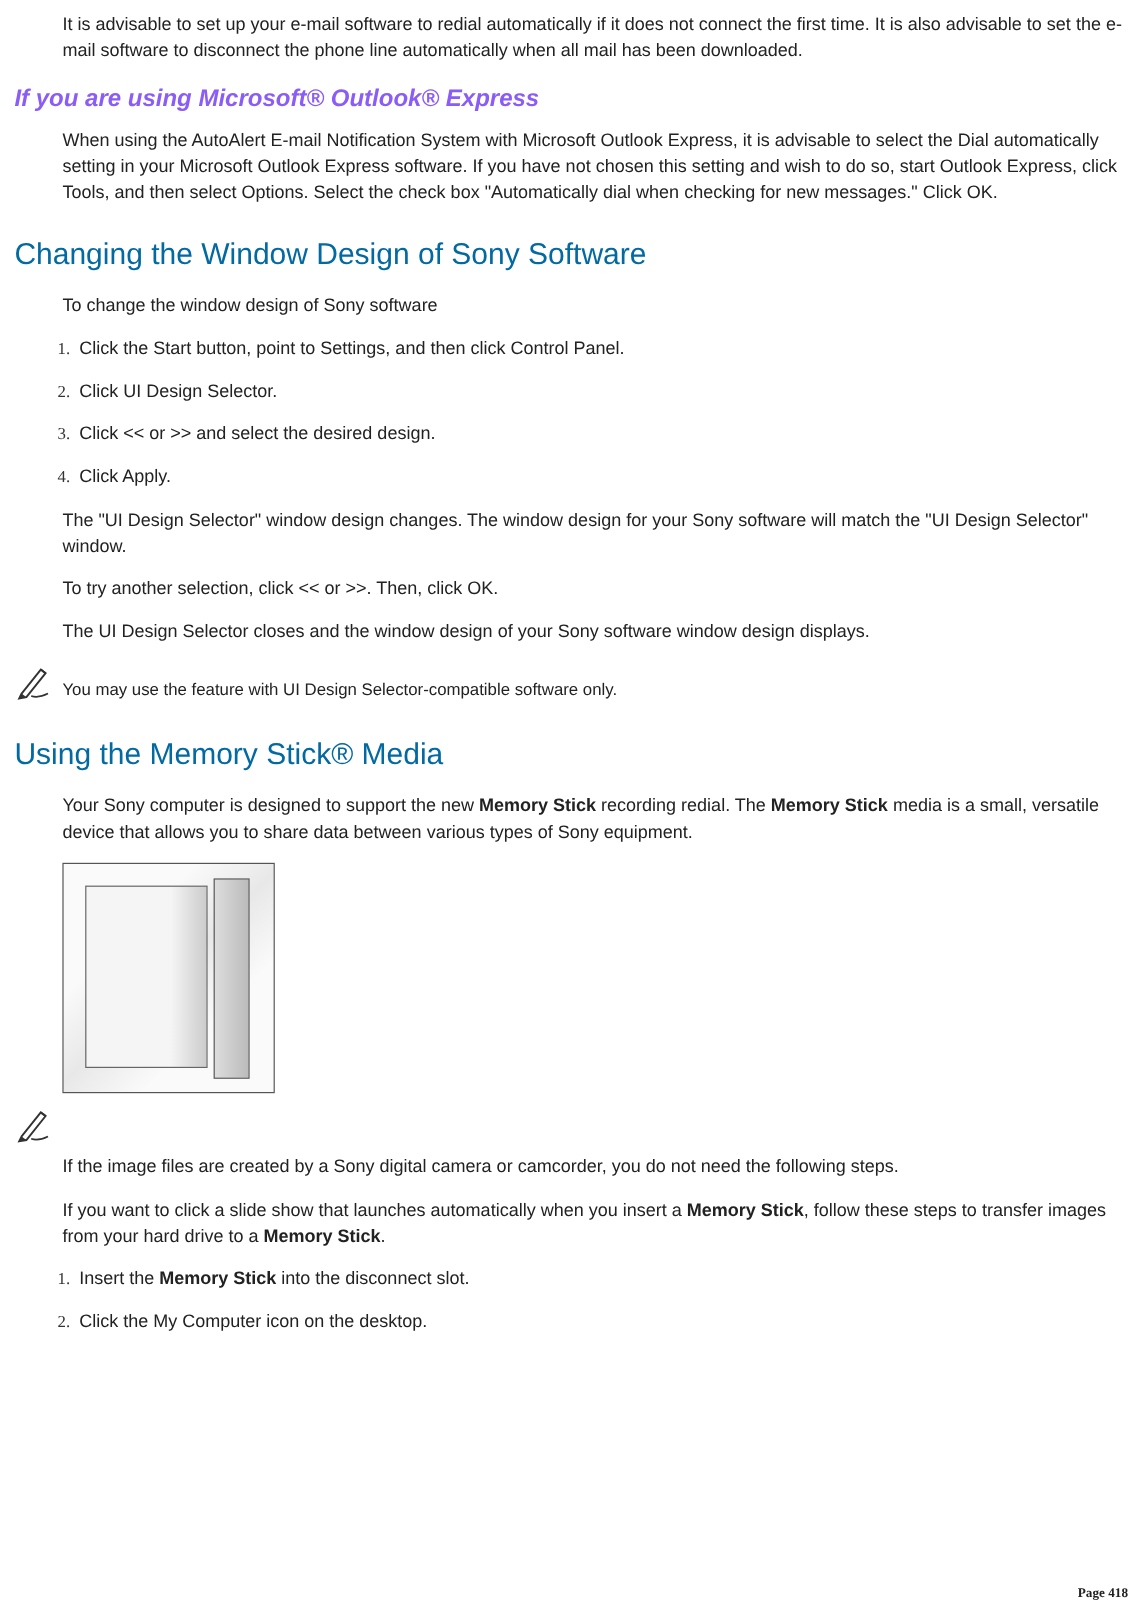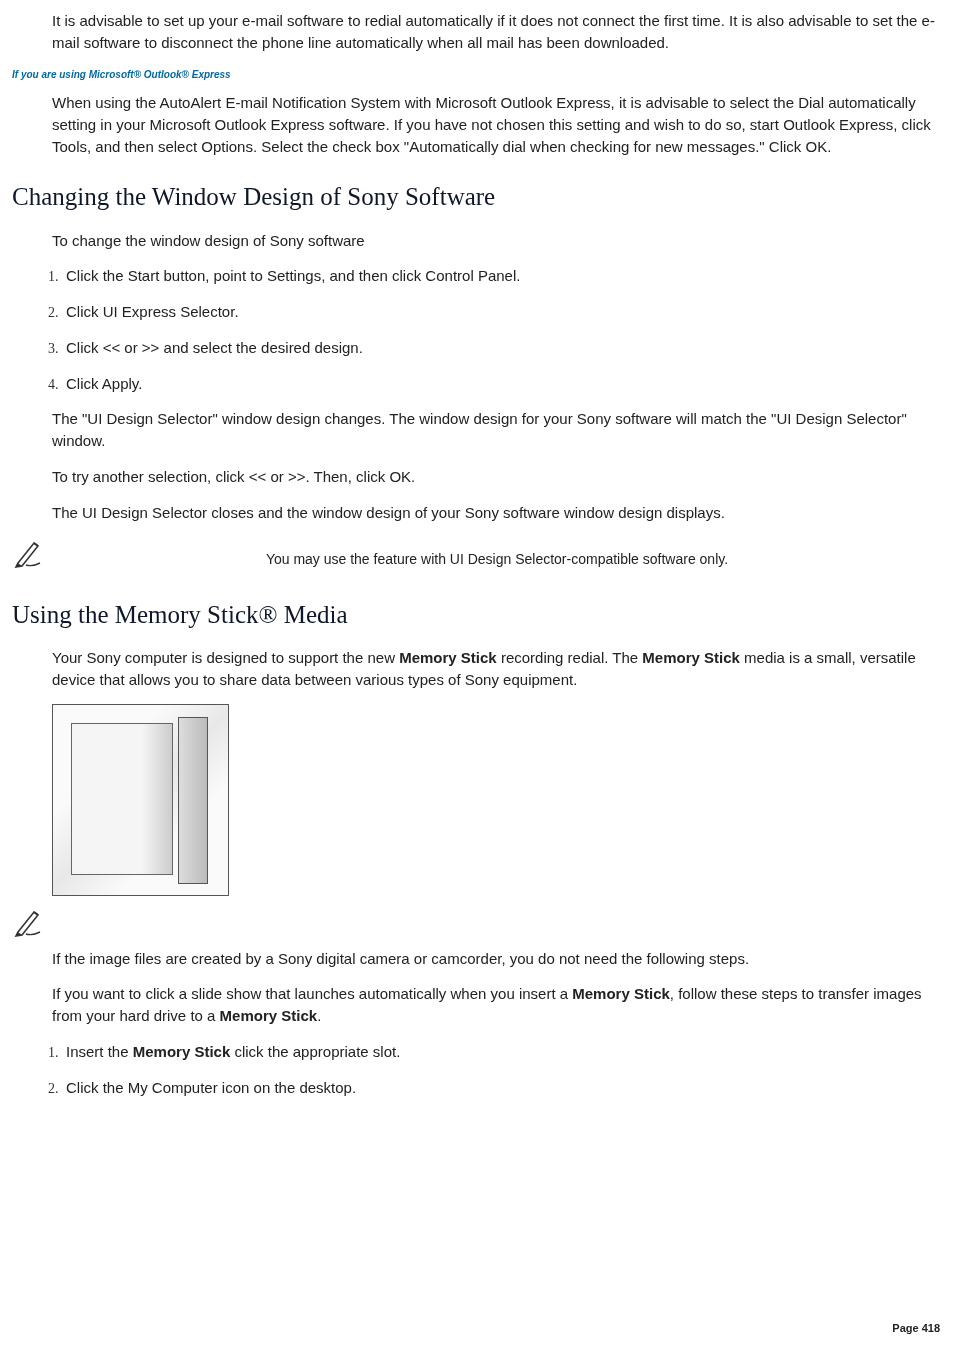--- a/index.html
+++ b/index.html
@@ -9,52 +9,50 @@
       margin: 0;
       padding: 10px 12px 20px 12px;
       width: 930px;
       line-height: 1.45;
     }
     .body-block {
       margin-left: 40px;
       margin-bottom: 14px;
     }
     .subhead-italic {
-      color: #0369a1;
+      color: #8b5cf6;
       font-weight: bold;
       font-style: italic;
-      font-size: 10px;
+      font-size: 20px;
       margin: 10px 0 10px 0;
     }
     h2.section {
-      color: #0f172a;
+      color: #0369a1;
       font-weight: normal;
       font-size: 25px;
       margin: 22px 0 14px 0;
-      font-family: Liberation Serif, serif;
     }
     ol {
       margin: 0 0 14px 20px;
       padding-left: 30px;
     }
     ol li {
       margin-bottom: 14px;
       padding-left: 4px;
     }
     ol li::marker {
       font-family: Georgia, 'Times New Roman', serif;
       font-size: 14px;
       color: #333;
     }
     .note-row {
       display: flex;
       align-items: flex-start;
       margin: 10px 0 4px 0;
       font-size: 14px;
-      text-align: center;
     }
     .note-icon {
       flex: 0 0 auto;
       margin-right: 6px;
     }
     .note-text {
       flex: 1;
       padding-top: 12px;
     }
     .image-placeholder {
@@ -81,39 +79,40 @@
       left: 125px; top: 12px; width: 28px; height: 165px;
       border: 1px solid #555;
       background: linear-gradient(90deg,#ddd,#bbb);
     }
     .page-number {
       position: fixed;
       bottom: 14px;
       right: 14px;
       font-size: 11px;
       font-weight: bold;
+      font-family: Liberation Serif, serif;
     }
     b { font-weight: bold; }
   </style>
 </head>
 <body>
 
 <div class="body-block">It is advisable to set up your e-mail software to redial automatically if it does not connect the first time. It is also advisable to set the e-mail software to disconnect the phone line automatically when all mail has been downloaded.</div>
 
 <div class="subhead-italic">If you are using Microsoft® Outlook® Express</div>
 
 <div class="body-block">When using the AutoAlert E-mail Notification System with Microsoft Outlook Express, it is advisable to select the Dial automatically setting in your Microsoft Outlook Express software. If you have not chosen this setting and wish to do so, start Outlook Express, click Tools, and then select Options. Select the check box "Automatically dial when checking for new messages." Click OK.</div>
 
 <h2 class="section">Changing the Window Design of Sony Software</h2>
 
 <div class="body-block">To change the window design of Sony software</div>
 
 <ol>
   <li>Click the Start button, point to Settings, and then click Control Panel.</li>
-  <li>Click UI Express Selector.</li>
+  <li>Click UI Design Selector.</li>
   <li>Click &lt;&lt; or &gt;&gt; and select the desired design.</li>
   <li>Click Apply.</li>
 </ol>
 
 <div class="body-block">The "UI Design Selector" window design changes. The window design for your Sony software will match the "UI Design Selector" window.</div>
 <div class="body-block">To try another selection, click &lt;&lt; or &gt;&gt;. Then, click OK.</div>
 <div class="body-block">The UI Design Selector closes and the window design of your Sony software window design displays.</div>
 
 <div class="note-row">
   <span class="note-icon">
@@ -147,18 +146,18 @@
 </div>
 
 <div class="body-block">If the image files are created by a Sony digital camera or camcorder, you do not need the following steps.</div>
 
 <div class="body-block">
   <span>If you want to click a slide show that launches automatically when you insert a </span><b>Memory Stick</b><span>, follow these steps to transfer images from your hard drive to a </span><b>Memory Stick</b><span>.</span>
 </div>
 
 <ol>
   <li>
-    <span>Insert the </span><b>Memory Stick</b><span> click the appropriate slot.</span>
+    <span>Insert the </span><b>Memory Stick</b><span> into the disconnect slot.</span>
   </li>
   <li>Click the My Computer icon on the desktop.</li>
 </ol>
 
 <div class="page-number">Page 418</div>
 
 </body></html>

